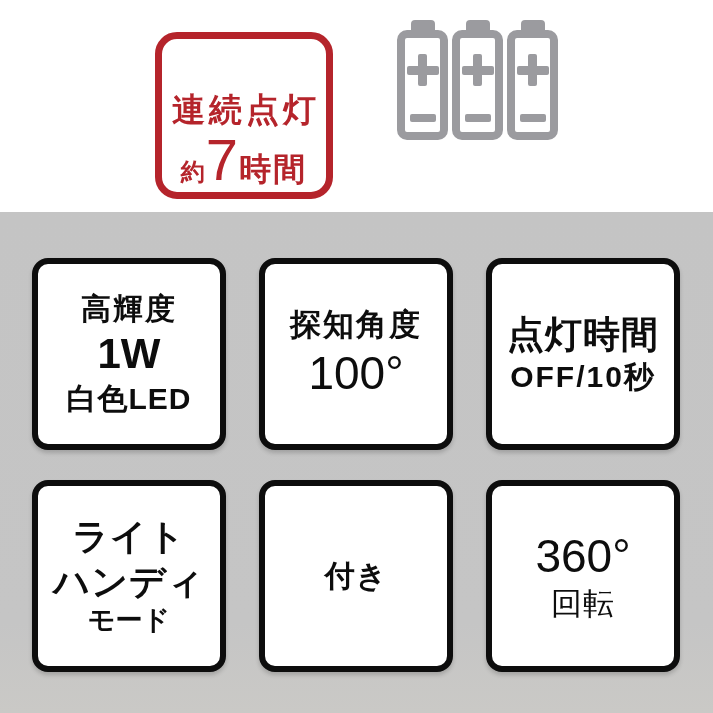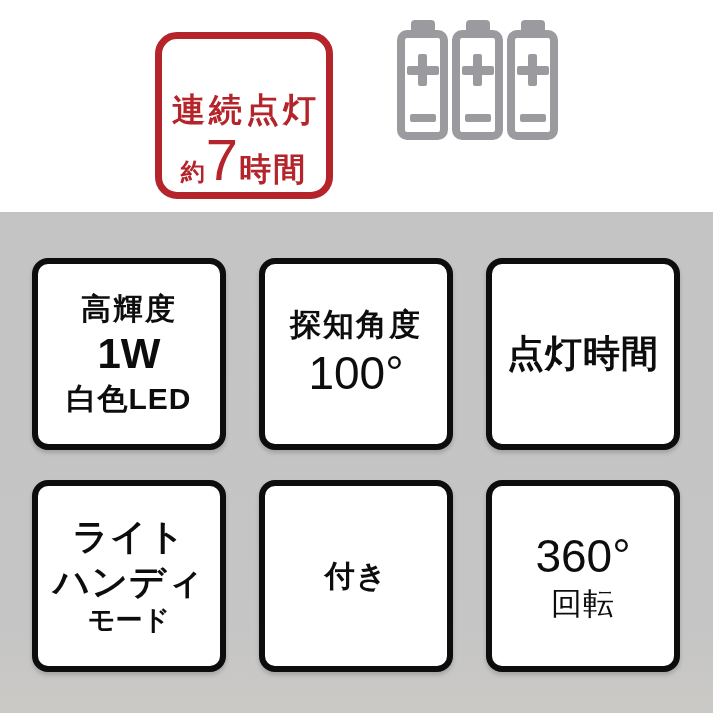--- a/index.html
+++ b/index.html
@@ -119,20 +119,21 @@
         <div class="t30b">白色LED</div>
       </div>
 
       <div class="card">
         <div class="t31">探知角度</div>
         <div class="t46">100°</div>
       </div>
 
       <div class="card">
         <div class="t37">点灯時間</div>
+        <div class="t30">OFF/10秒</div>
       </div>
 
       <div class="card">
         <div class="t36">ライト</div>
         <div class="t36">ハンディ</div>
         <div class="t27">モード</div>
       </div>
 
       <div class="card">
         <div class="t30b">付き</div>

